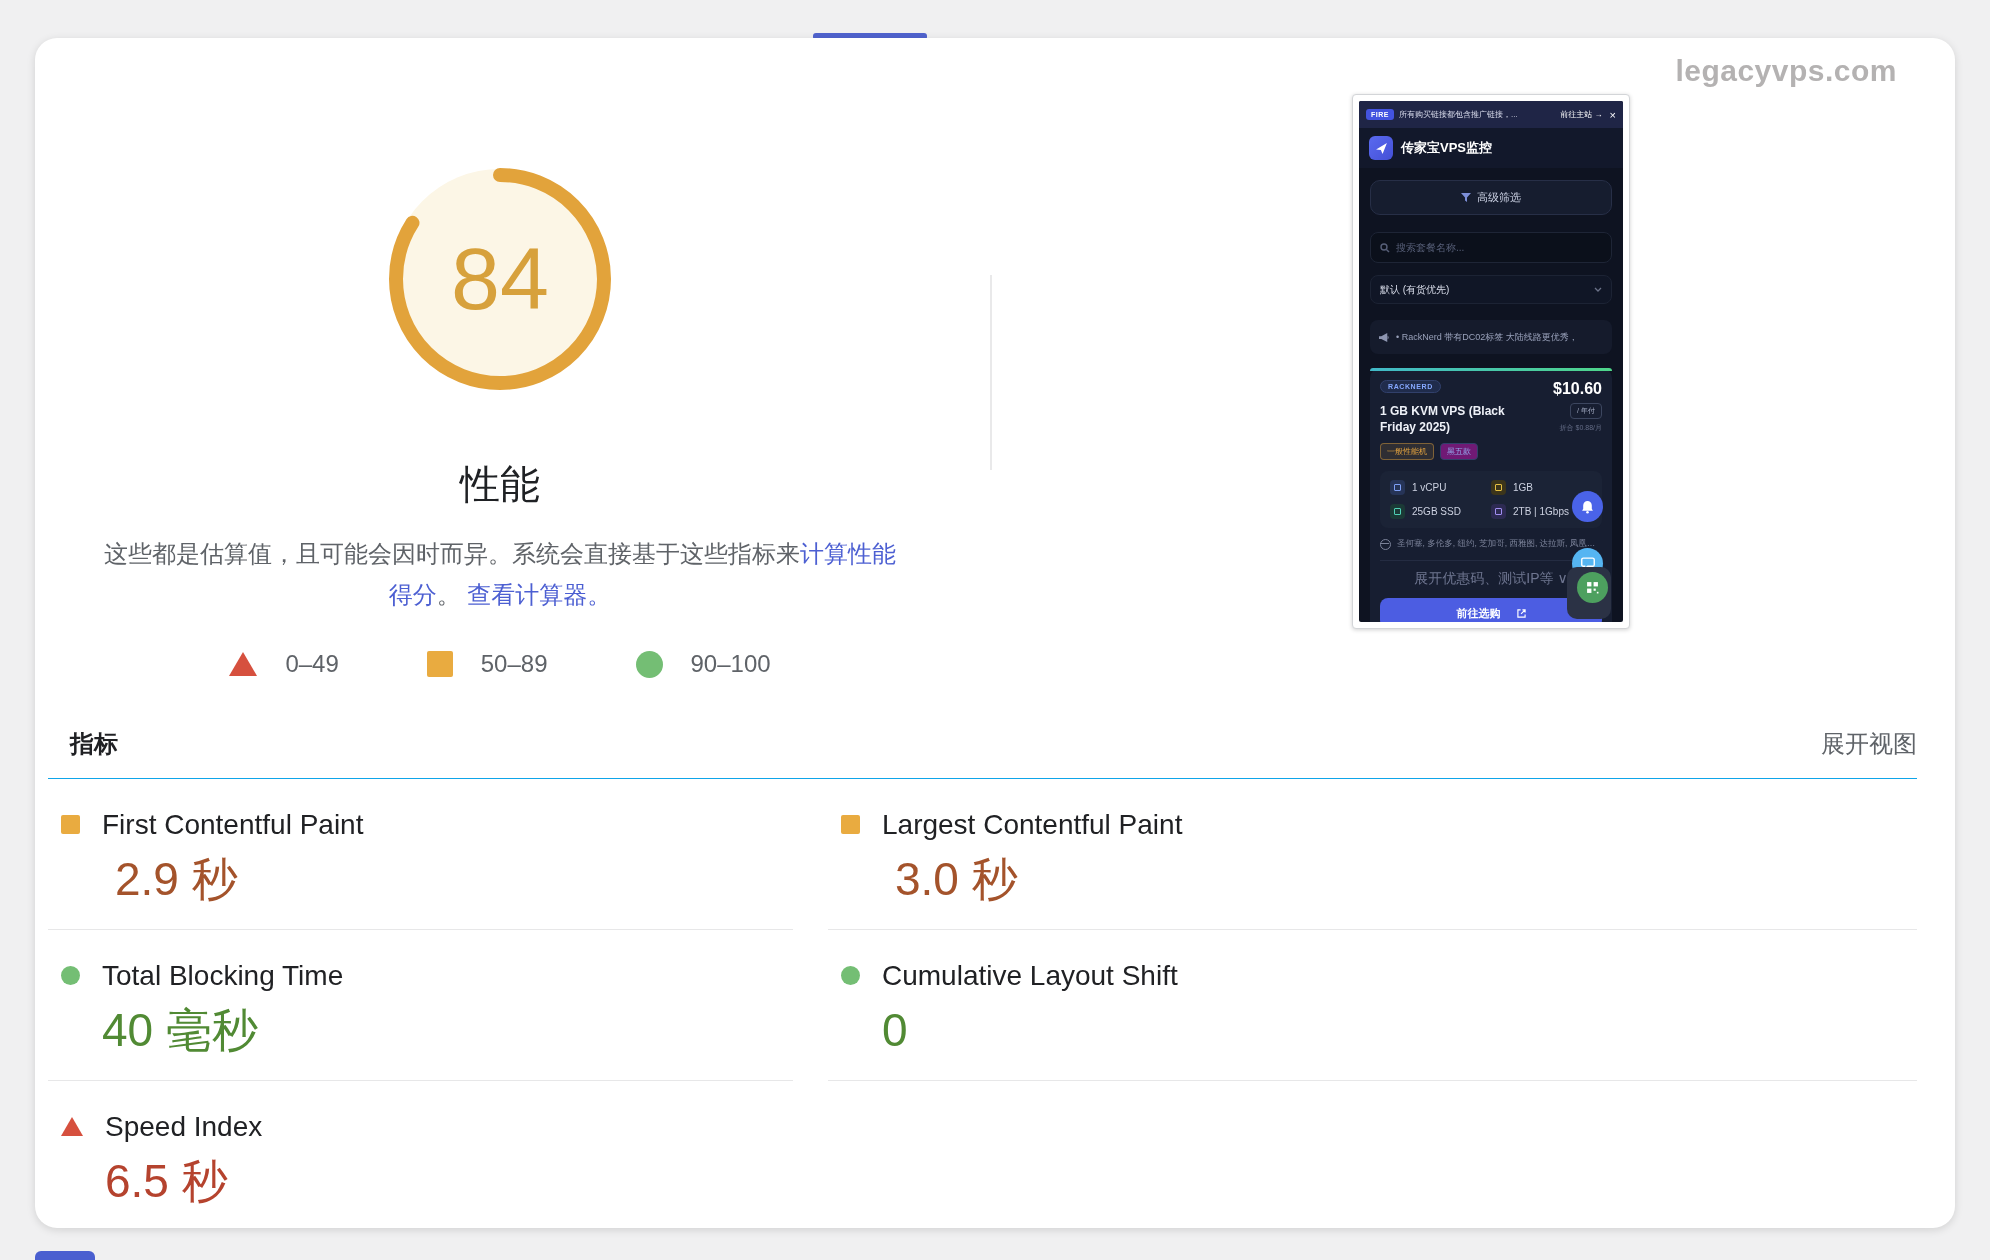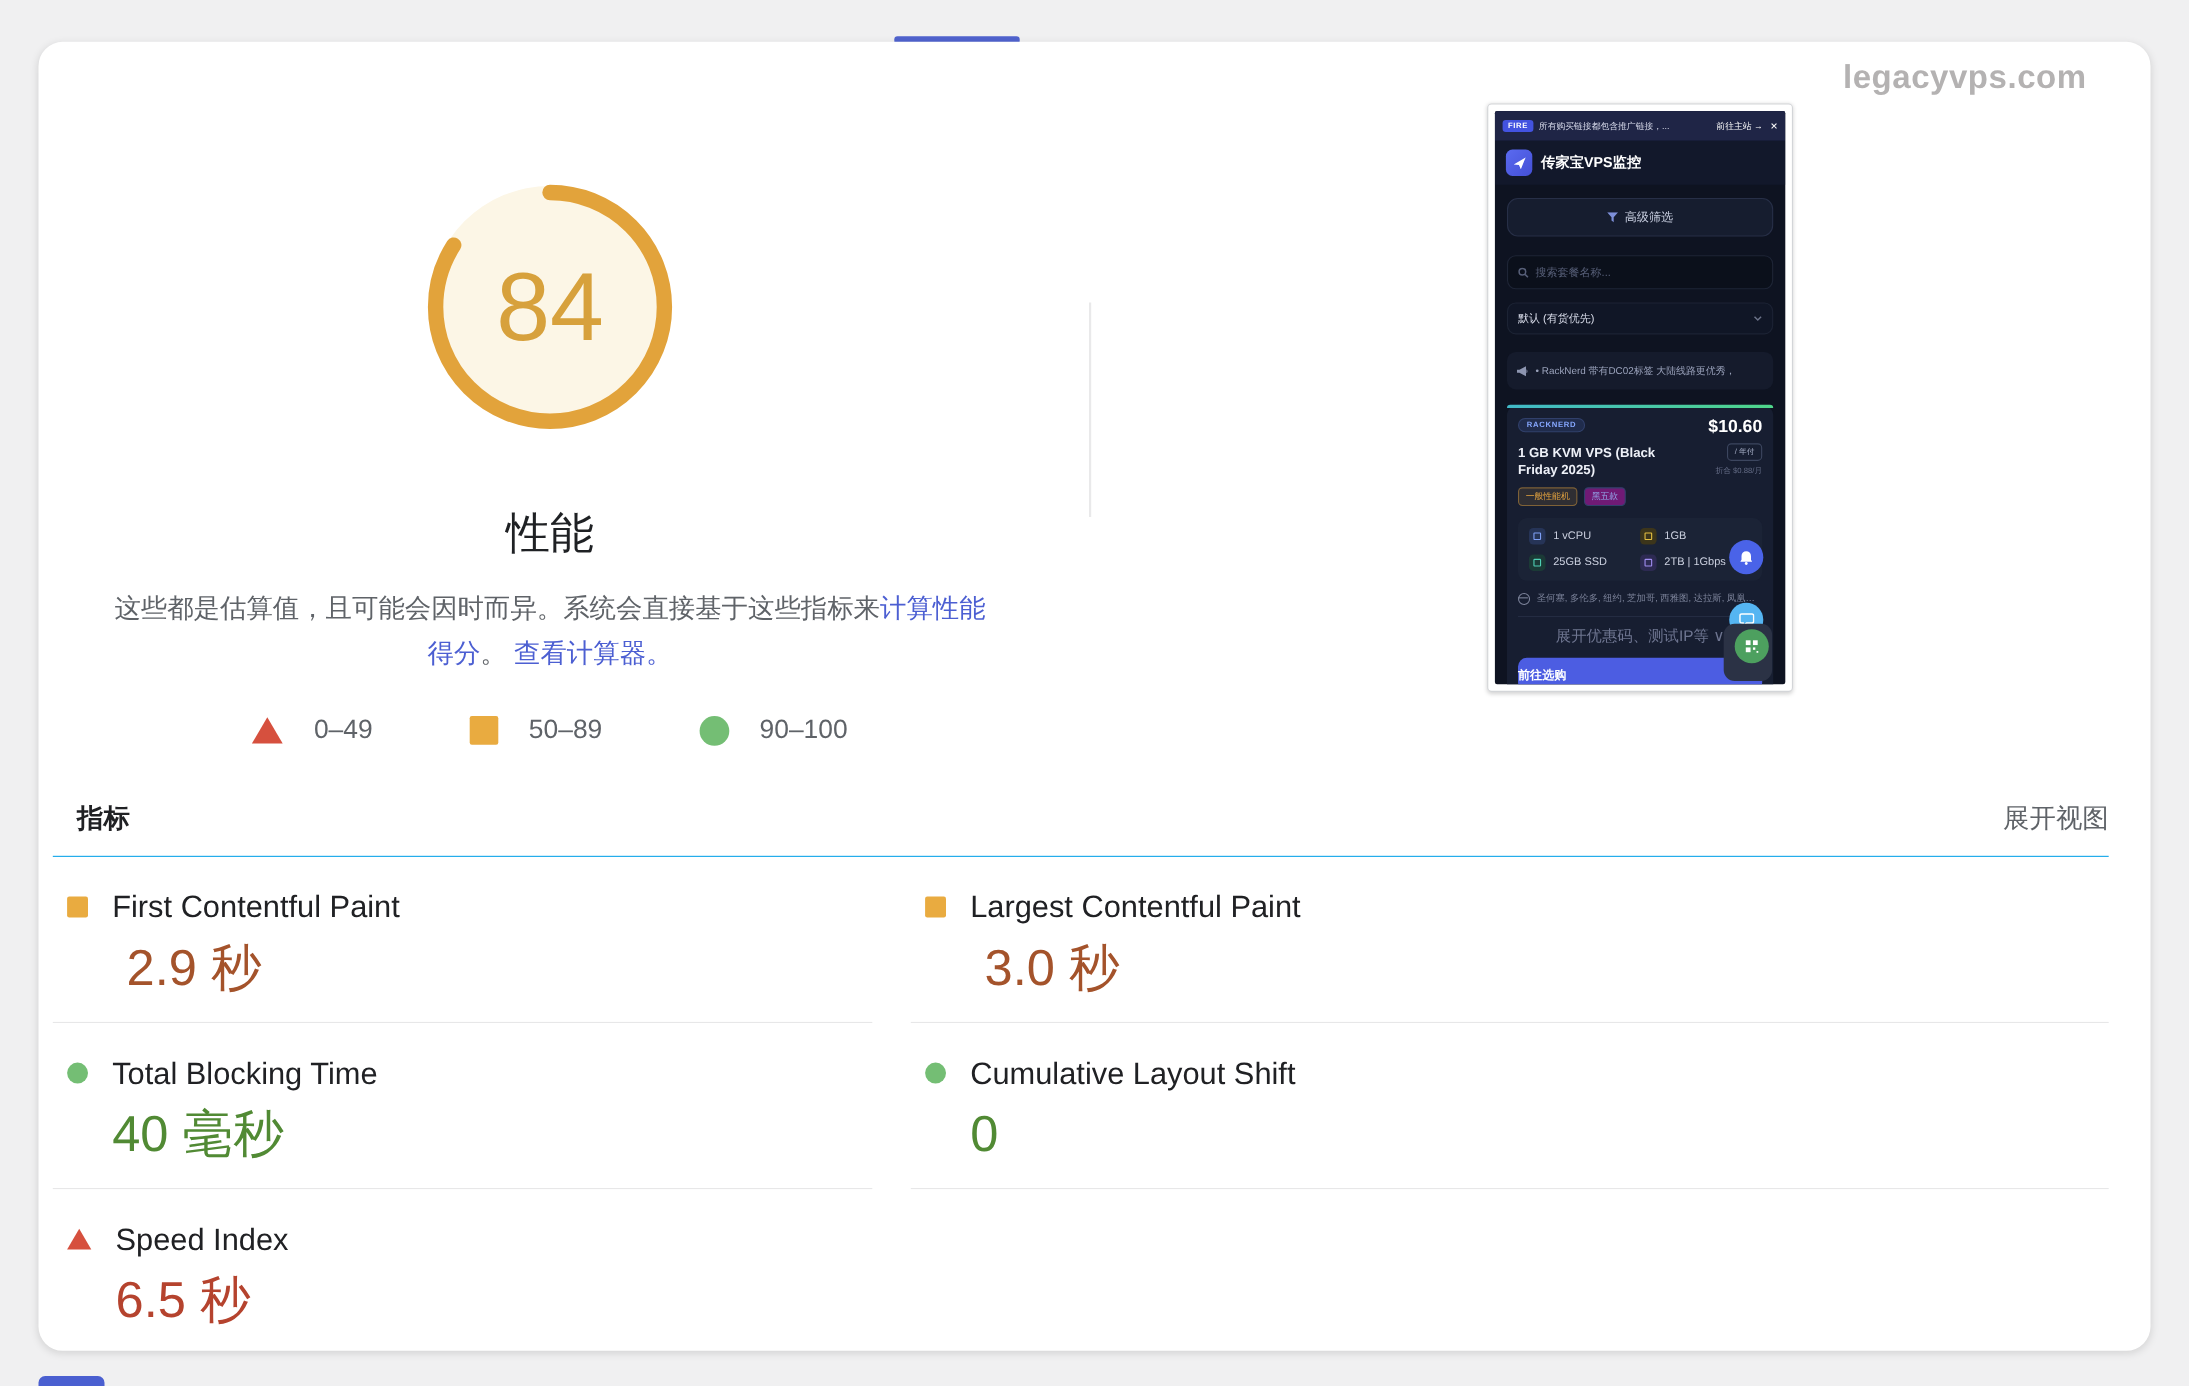--- a/index.html
+++ b/index.html
@@ -90,21 +90,21 @@
   .sicon::after{content:"";position:absolute;left:4px;top:4px;width:5px;height:5px;border:1.4px solid currentColor;border-radius:1px;}
   .sicon.cpu{background:#263457;color:#7e9ff5;}
   .sicon.ram{background:#3c351b;color:#e5c042;}
   .sicon.ssd{background:#1b3a36;color:#4fd0b5;}
   .sicon.net{background:#2d2a52;color:#a18ef2;}
   .loc{margin-top:10px;display:flex;align-items:center;gap:6px;color:#7b8299;font-size:8.5px;white-space:nowrap;overflow:hidden;}
   .globe{width:9px;height:9px;border:1.2px solid #7b8299;border-radius:50%;position:relative;flex:0 0 auto;}
   .globe::after{content:"";position:absolute;left:-1px;top:3.5px;width:9px;height:0;border-top:1.2px solid #7b8299;}
   .odivider{margin-top:10px;border-top:1px solid #242c42;}
   .expand-row{margin-top:9px;text-align:center;color:#6e7590;font-size:14px;}
-  .cta{margin-top:10px;height:30px;border-radius:8px;background:#4c5de2;display:flex;align-items:center;justify-content:space-between;gap:16px;color:#fff;font-weight:700;font-size:11px;}
+  .cta{margin-top:10px;height:30px;border-radius:8px;background:#4c5de2;display:flex;align-items:center;justify-content:center;gap:16px;color:#fff;font-weight:700;font-size:11px;}
   .fab{position:absolute;width:31px;height:31px;border-radius:50%;right:20px;display:flex;align-items:center;justify-content:center;}
   .fab.bell{top:390px;background:#4a63e8;}
   .fab.chat{top:447px;background:#55b5f2;}
   .qrback{position:absolute;right:12px;top:466px;width:44px;height:52px;background:#2b3245;border-radius:10px;}
   .fab.qr{right:15px;top:471px;background:#4da05f;}
 </style>
 </head>
 <body>
 
 <div class="tab-indicator"></div>

